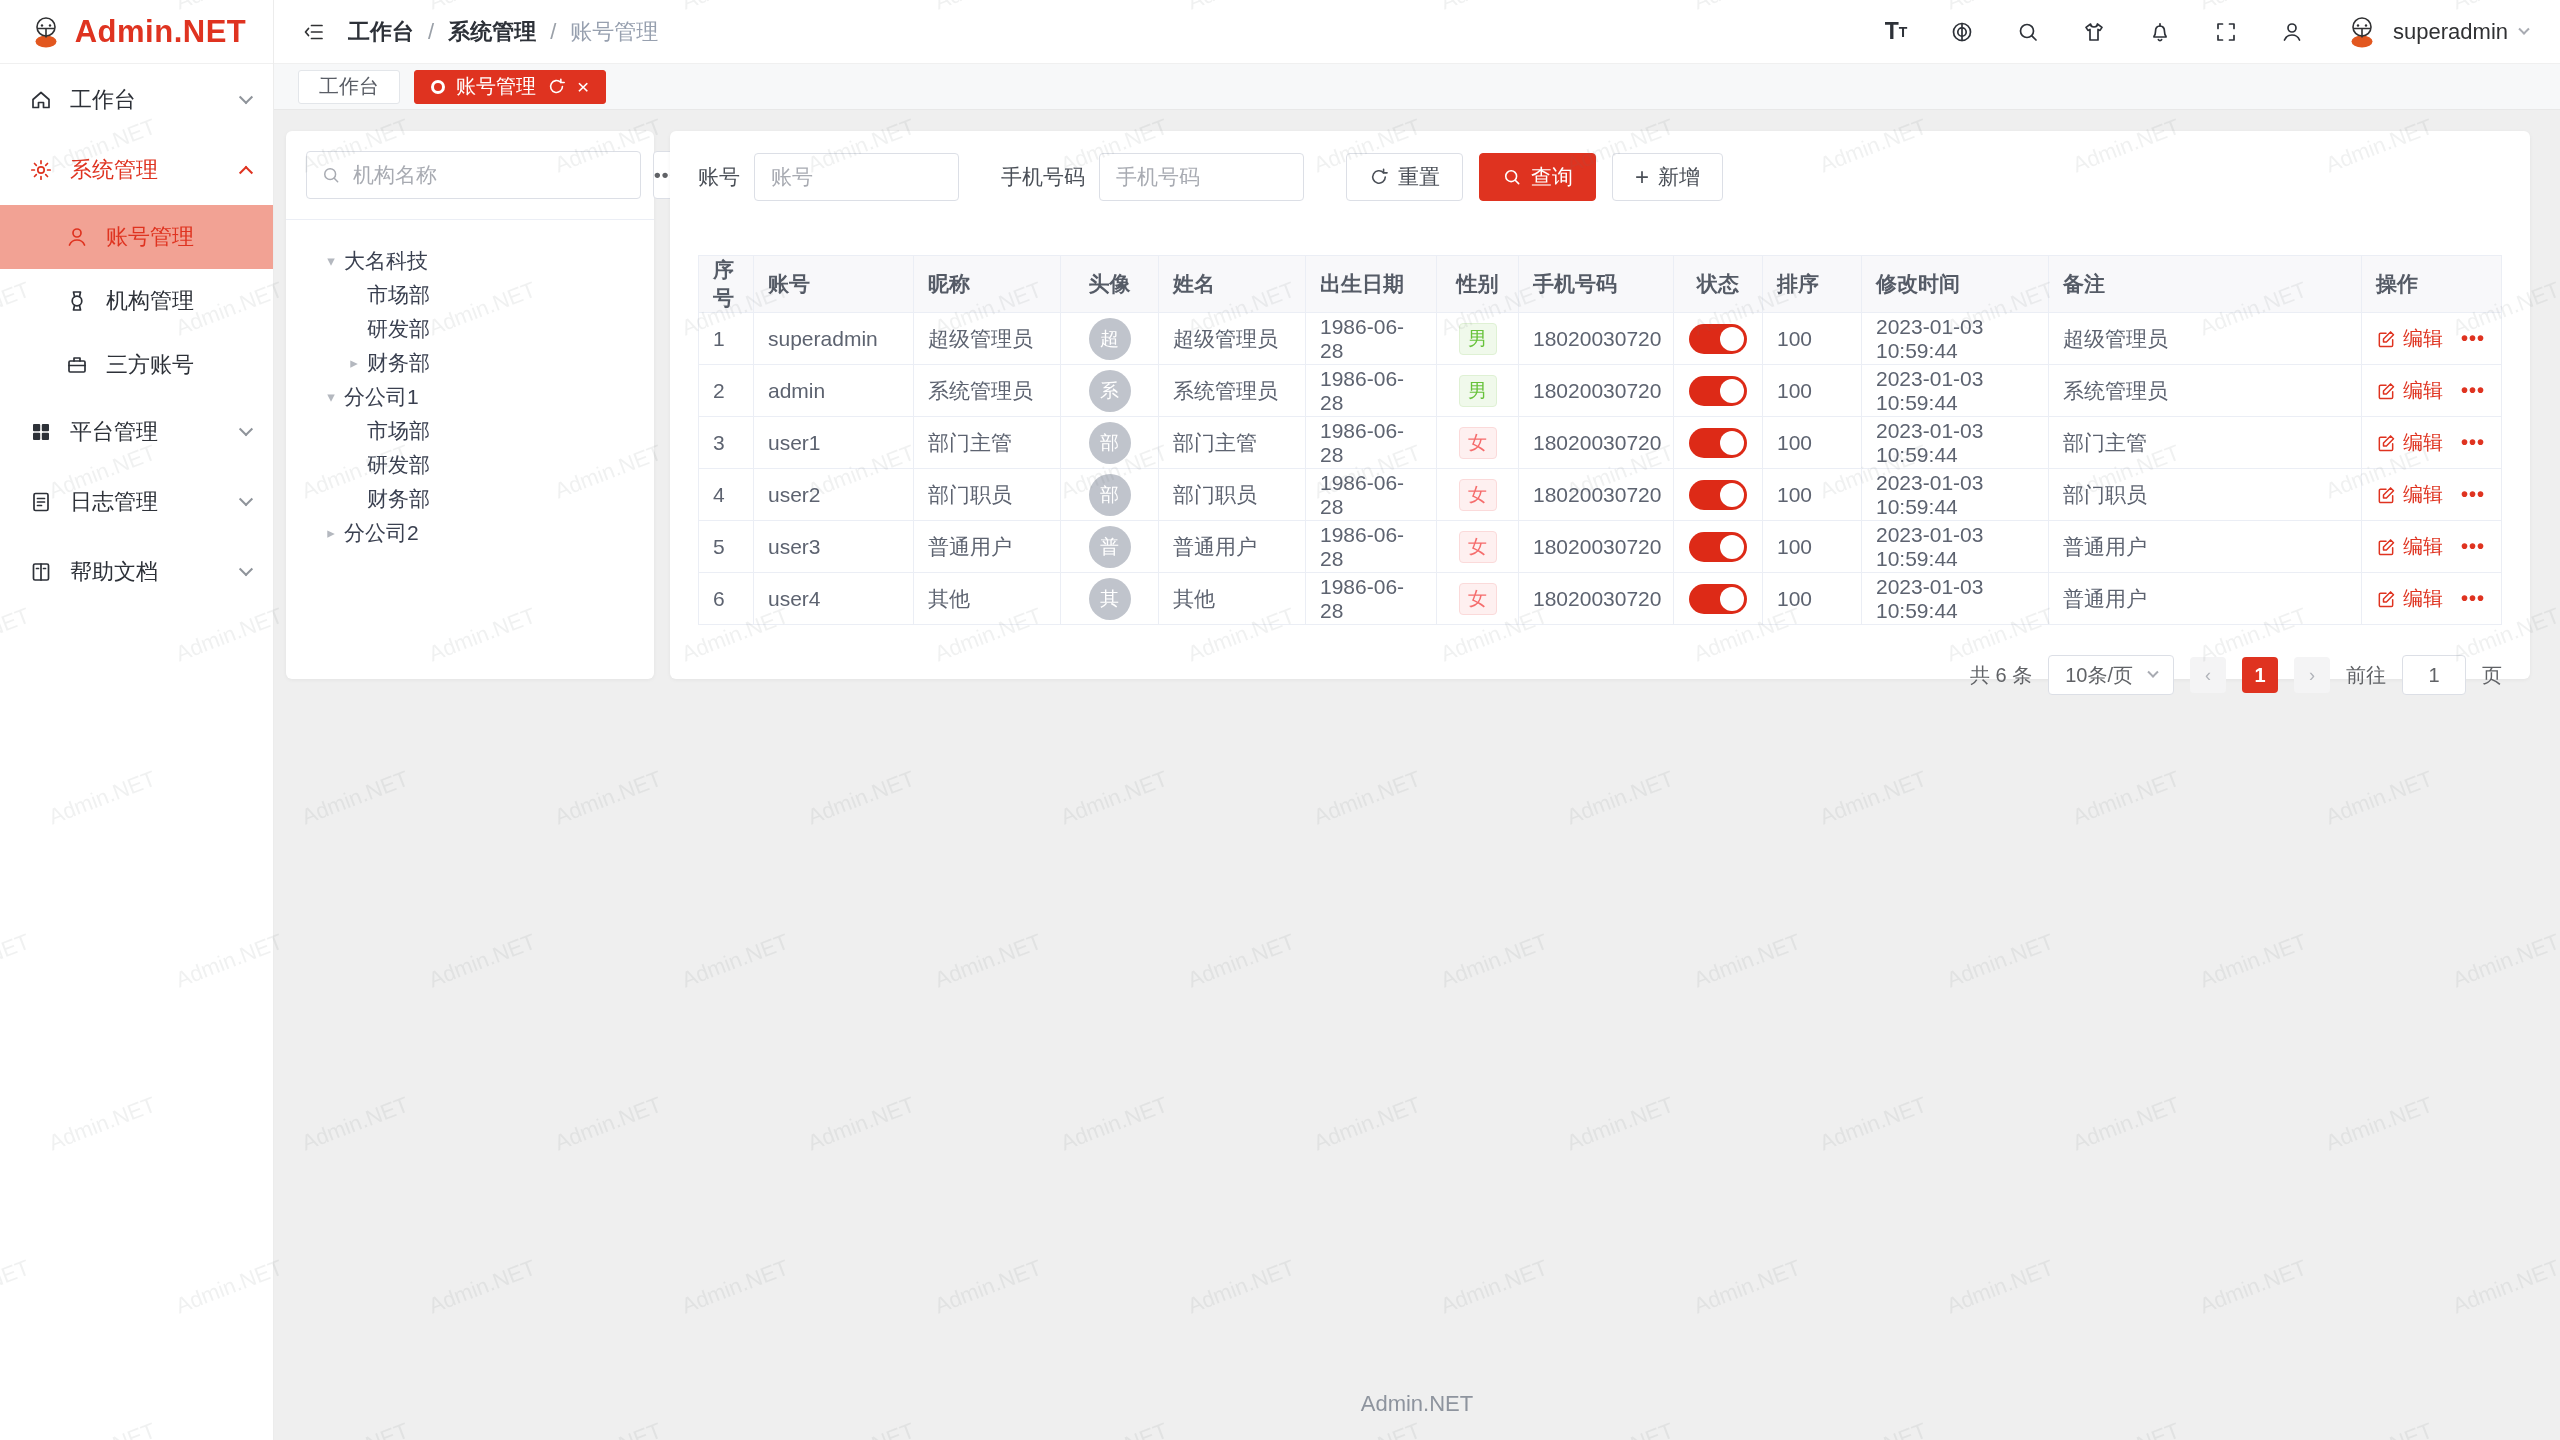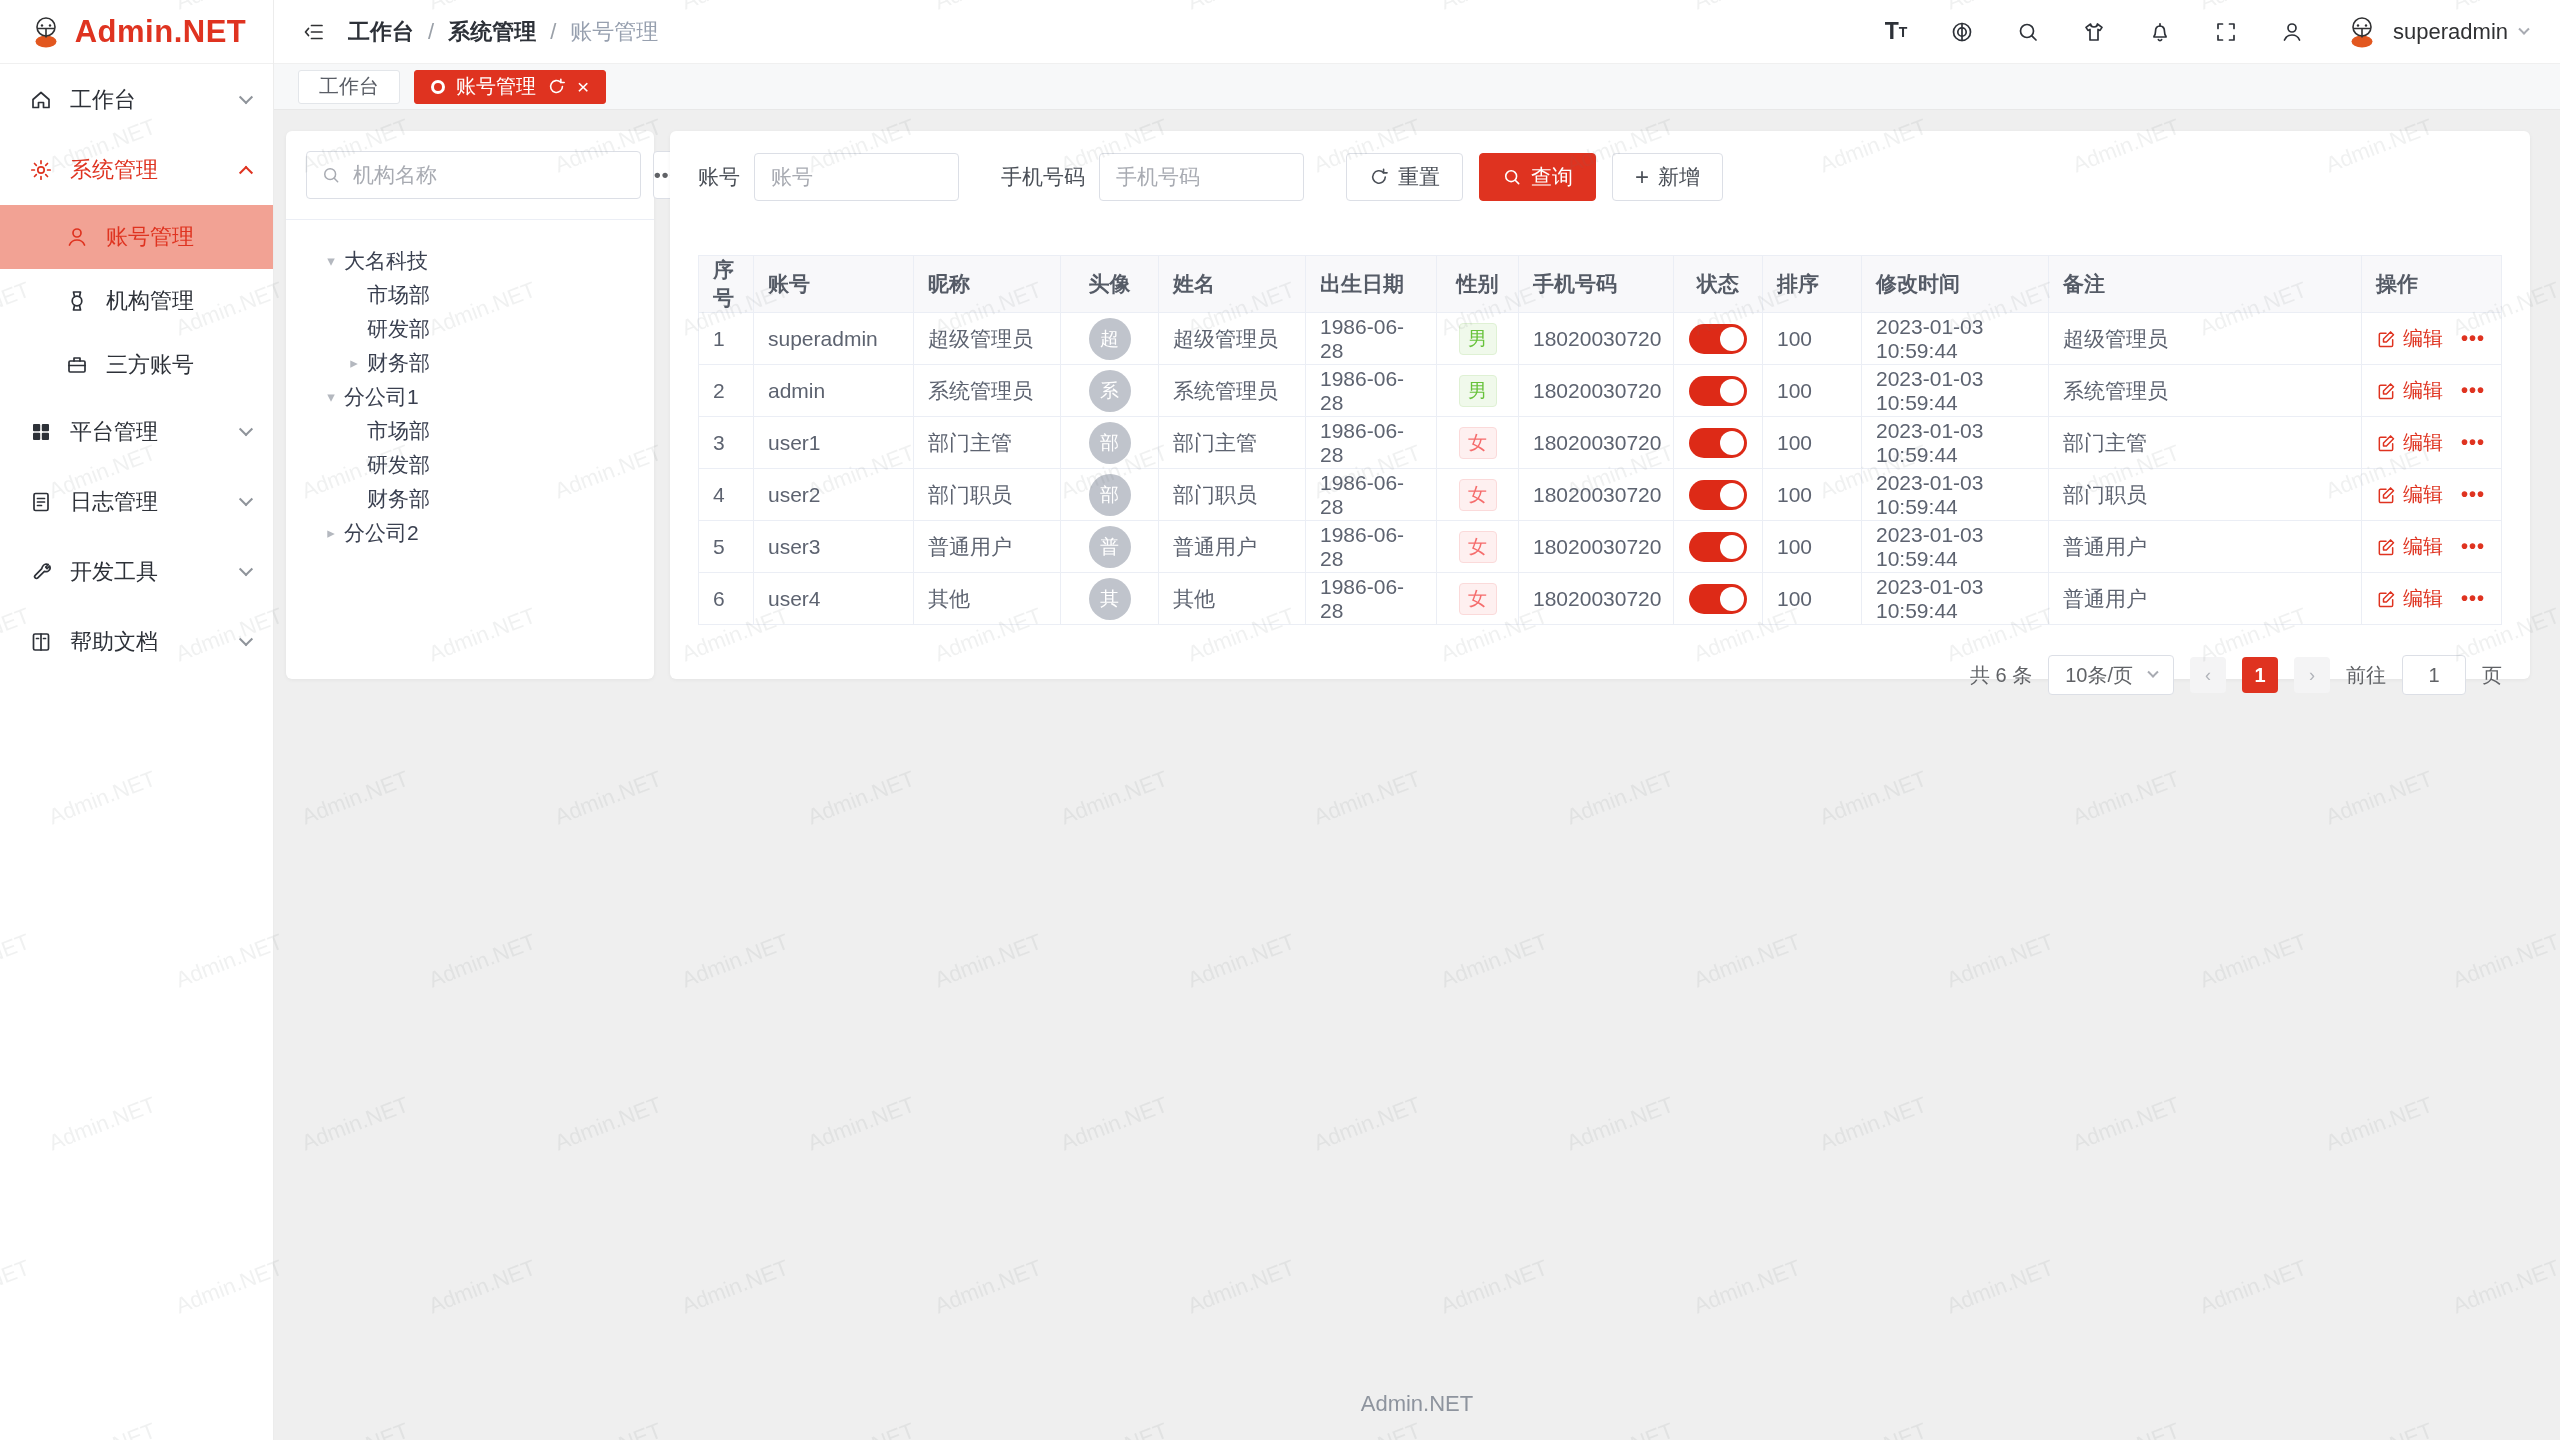--- a/index.html
+++ b/index.html
@@ -294,29 +294,20 @@
             <rect x="5" y="3.5" width="14" height="17" rx="1.5"></rect>
             <path d="M8.5 8.5h7M8.5 12h7M8.5 15.5h4"></path>
           </svg>
         </span>
         <span class="lbl">日志管理</span>
         <span class="chev down"></span>
       </div>
       <div class="m-item">
         <span class="ic">
           <svg width="24" height="24" viewBox="0 0 24 24" fill="none" stroke="currentColor" stroke-width="1.7" stroke-linecap="round" stroke-linejoin="round">
-            <path d="M13.8 6.2a4 4 0 0 1 5.5-1.6l-2.6 2.6 1.4 1.4 2.6-2.6a4 4 0 0 1-5.3 5.3l-6.6 6.6a1.8 1.8 0 0 1-2.6-2.6l6.6-6.6a4 4 0 0 1 1-2.5Z"></path>
-          </svg>
-        </span>
-        <span class="lbl">开发工具</span>
-        <span class="chev down"></span>
-      </div>
-      <div class="m-item">
-        <span class="ic">
-          <svg width="24" height="24" viewBox="0 0 24 24" fill="none" stroke="currentColor" stroke-width="1.7" stroke-linecap="round" stroke-linejoin="round">
             <rect x="4.5" y="4" width="15" height="16" rx="1.5"></rect>
             <path d="M12 4v16M7.5 8.5h2M14.5 8.5h2"></path>
           </svg>
         </span>
         <span class="lbl">帮助文档</span>
         <span class="chev down"></span>
       </div>
     </nav>
 </aside>
 

